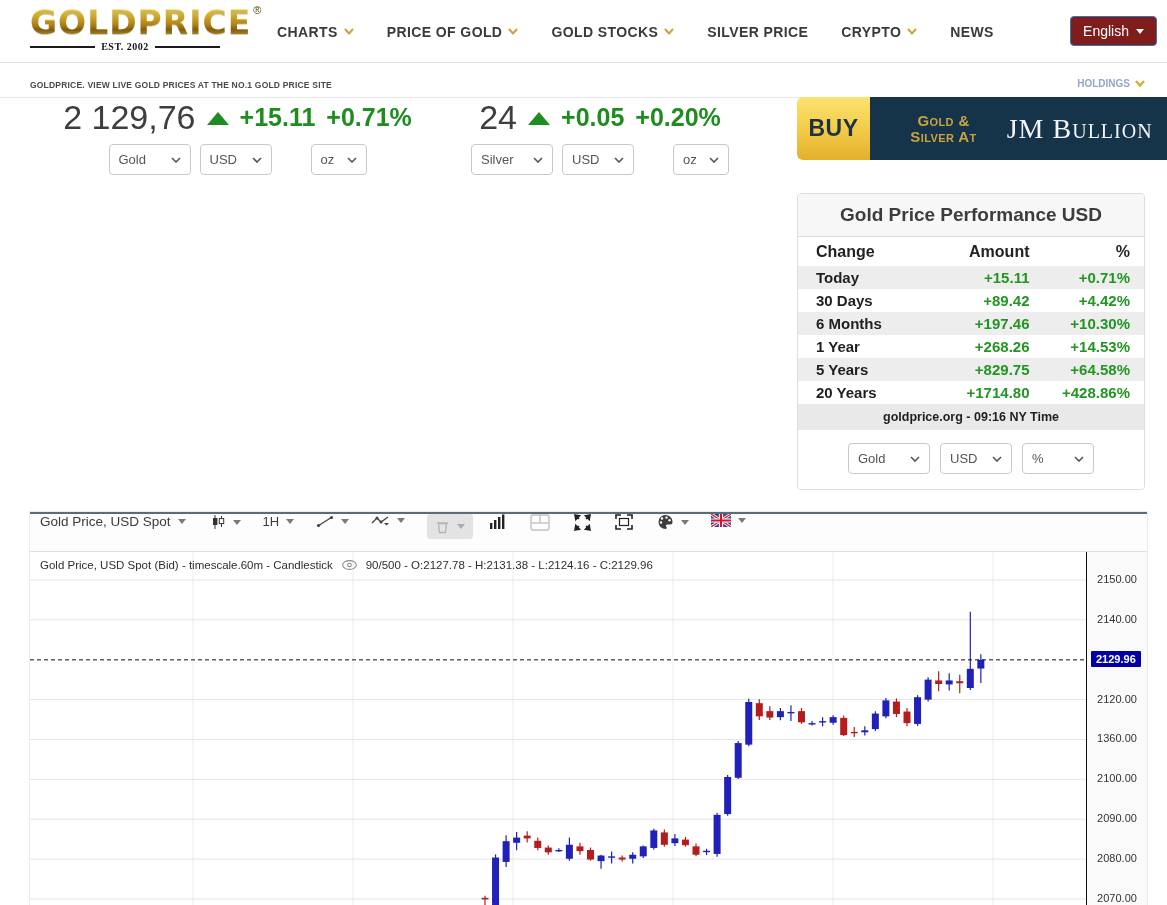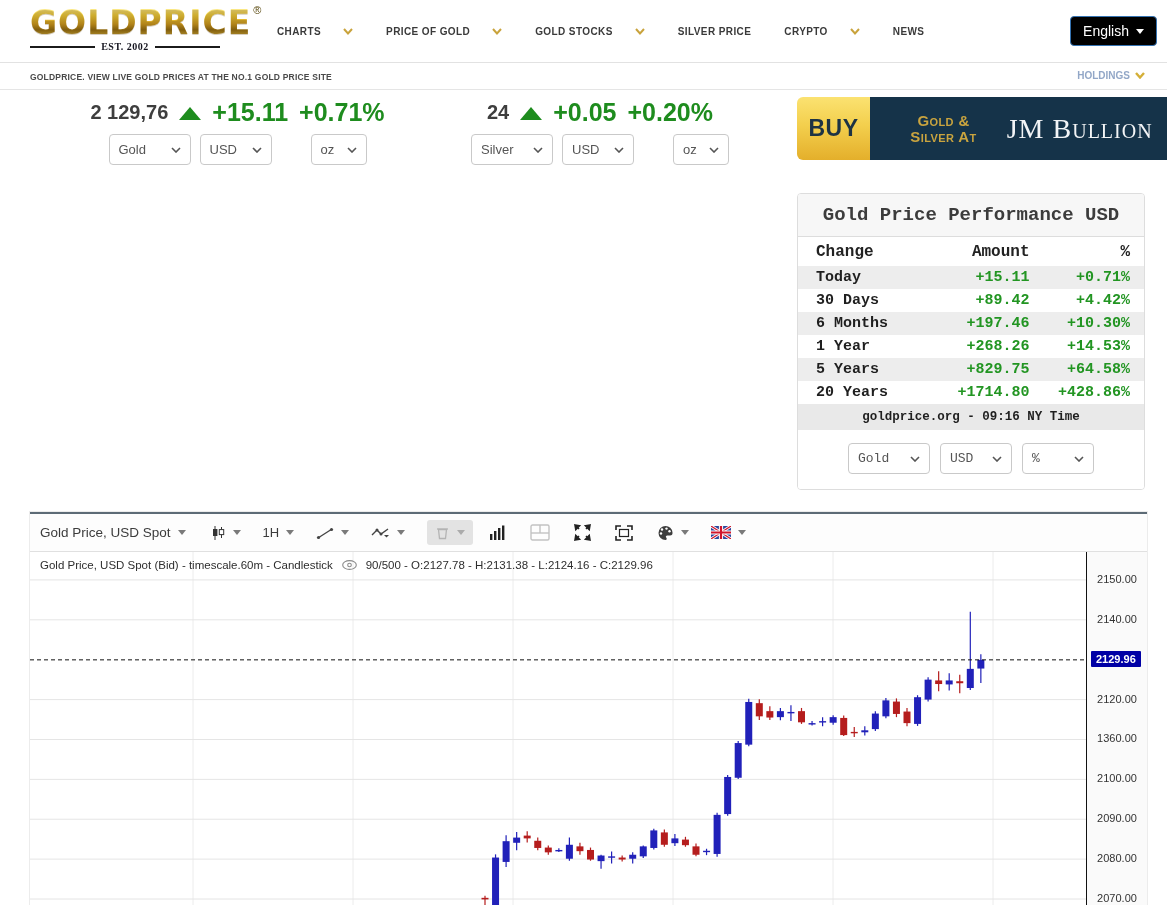--- a/index.html
+++ b/index.html
@@ -12,70 +12,70 @@
   .logo { position:absolute; left:30px; top:6px; width:200px; }
   .logo-brand-row { display:flex; align-items:flex-start; }
   .logo-brand { font-family:"DejaVu Sans", sans-serif; font-weight:bold; font-size:33px; letter-spacing:1px; line-height:1;
     background:linear-gradient(180deg,#fdf3ae 0%,#f5d440 28%,#cf9c22 55%,#8f6a12 72%,#ecc94e 100%);
     -webkit-background-clip:text; background-clip:text; color:transparent; text-shadow:0 1px 0 rgba(90,60,0,.25); }
   .logo-reg { font-size:11px; color:#5a4a10; margin-left:2px; margin-top:-2px; }
   .logo-est { display:flex; align-items:center; gap:6px; margin-top:2px; width:190px; }
   .logo-est .rule { flex:1; height:2px; background:#1b1b1b; }
   .logo-est .est-text { font-family:"Liberation Serif", serif; font-size:10px; font-weight:bold; color:#15151f; letter-spacing:.5px; }
   .nav-links { position:absolute; left:277px; top:0; height:63px; display:flex; align-items:center; gap:33px; }
-  .nav-item { display:flex; align-items:center; gap:22px; font-size:10px; font-weight:bold; color:#3a3a3a; letter-spacing:.4px; cursor:pointer; text-decoration:none; }
+  .nav-item { display:flex; align-items:center; gap:6px; font-size:14px; font-weight:bold; color:#3a3a3a; letter-spacing:.4px; cursor:pointer; text-decoration:none; }
   .chev-gold { width:10px; height:7px; }
-  .lang-btn { position:absolute; right:10px; top:16px; height:30px; background:#000000; border:1px solid #3573b2; border-radius:4px;
+  .lang-btn { position:absolute; right:10px; top:16px; height:30px; background:#7f1d1d; border:1px solid #3573b2; border-radius:4px;
     color:#fff; font-size:14px; display:flex; align-items:center; gap:7px; padding:0 12px; cursor:pointer; }
   .caret-down { width:0; height:0; border-left:4px solid transparent; border-right:4px solid transparent; border-top:5px solid #fff; }
 
   
-  .subbar { position:absolute; top:64px; left:0; width:100%; height:26px; border-bottom:1px solid #e5e5e5; background:#fff; }
+  .subbar { position:absolute; top:72px; left:0; width:100%; height:26px; border-bottom:1px solid #e5e5e5; background:#fff; }
   .tagline { position:absolute; left:30px; top:8px; font-size:8.5px; font-weight:bold; color:#4a4a4a; letter-spacing:.2px; }
   .holdings { position:absolute; right:22px; top:6px; display:flex; align-items:center; gap:5px; font-size:10px; font-weight:bold; color:#92a7c7; cursor:pointer; }
 
   
   .quote { position:absolute; top:98px; text-align:center; }
   .quote-gold { left:30px; width:415px; }
   .quote-silver { left:445px; width:310px; }
   .quote-row { display:flex; align-items:center; justify-content:center; gap:11px; }
-  .quote-price { font-size:20px; font-weight:bold; color:#3e3e3e; letter-spacing:0; }
+  .quote-price { font-size:34px; font-weight:normal; color:#3e3e3e; letter-spacing:0; }
   .up-arrow { width:0; height:0; border-left:11px solid transparent; border-right:11px solid transparent; border-bottom:13px solid #1e8c1e; margin-top:2px; }
   .quote-change, .quote-pct { font-size:25px; font-weight:bold; color:#1e8c1e; }
   .quote-selects { margin-top:7px; display:flex; justify-content:center; gap:9px; }
   .select { height:31px; border:1px solid #c9c9c9; border-radius:4px; background:#fff; color:#555; font-size:13px;
     display:flex; align-items:center; justify-content:space-between; padding:0 9px; cursor:pointer; }
   .sel-w80 { width:82px; } .sel-w70 { width:72px; } .sel-w54 { width:56px;margin-left:30px; }
   .chev-gray { width:10px; height:6px; margin-left:6px; flex:none; }
 
   
   .banner { position:absolute; left:797px; top:97px; width:396px; height:63px; border-radius:6px; overflow:hidden; display:flex; cursor:pointer; }
   .banner-buy { width:73px; background:linear-gradient(180deg,#fbe271 0%,#f3cf4d 45%,#e4af2b 100%); color:#1d3344;
     font-size:23px; font-weight:bold; display:flex; align-items:center; justify-content:center; letter-spacing:.5px; }
   .banner-right { flex:1; background:#153349; display:flex; align-items:center; justify-content:center; gap:30px; }
   .banner-gs { color:#c9a43f; font-variant:small-caps; font-weight:bold; font-size:15px; line-height:1.05; text-align:center; letter-spacing:.4px; }
   .banner-brand { color:#f2f4f6; font-family:"Liberation Serif", serif; font-variant:small-caps; font-size:28px; letter-spacing:1px; }
 
   
-  .perf-card { position:absolute; left:797px; top:193px; width:348px; border:1px solid #ddd; border-radius:4px; background:#fff; overflow:hidden;font-family:Liberation Mono, monospace; }
+  .perf-card { position:absolute; left:797px; top:193px; width:348px; border:1px solid #ddd; border-radius:4px; background:#fff; overflow:hidden; }
   .perf-title { background:#f7f7f7; border-bottom:1px solid #ddd; text-align:center; font-size:19px; font-weight:bold; color:#3c3c3c; padding:10px 0; }
   .perf-table { width:100%; border-collapse:collapse; }
   .perf-table th { font-size:16px; font-weight:bold; color:#222; padding:6px 0 5px; }
   .perf-table td { font-size:15px; font-weight:bold; padding:3px 0; }
   .col-label { text-align:left; padding-left:18px !important; width:38%; color:#1f1f1f; }
   .col-amount { text-align:right; padding-right:28px !important; width:37%; }
   .col-pct { text-align:right; padding-right:14px !important; width:25%; }
   td.col-amount, td.col-pct { color:#229522; }
   .perf-table tr.striped { background:#ededed; }
   .perf-footer { background:#e9e9e9; text-align:center; font-size:12.5px; font-weight:bold; color:#1f1f1f; padding:6px 0; }
   .perf-selects { display:flex; justify-content:center; gap:10px; padding:13px 0 15px; background:#fff; }
 
   
   .chart-widget { position:absolute; left:30px; top:512px; width:1117px; border-top:2px solid #5d6b76; background:#fff; box-shadow:0 0 0 1px #ececec; }
-  .ct-toolbar { height:38px; background:#fdfdfd; border-bottom:1px solid #e0e0e0; display:flex; align-items:center; padding-left:10px; }
+  .ct-toolbar { height:38px; background:#fdfdfd; border-bottom:1px solid #e0e0e0; display:flex; align-items:flex-start; padding-left:10px; }
   .tool { display:flex; align-items:center; gap:7px; cursor:pointer; color:#444; }
   .tool-symbol { font-size:13.5px; color:#3c3c3c; margin-right:24px; }
   .tool-gap { margin-right:22px; }
   .tool-text { font-size:13px; color:#3c3c3c; }
   .tool-dis { background:#e3e3e3; border-radius:3px; padding:5px 8px; margin-right:16px; cursor:default; }
   .icon-btn { margin-right:24px; cursor:pointer; display:flex; align-items:center; }
   .tb-caret { width:0; height:0; border-left:4px solid transparent; border-right:4px solid transparent; border-top:5px solid #7a7a7a; }
   .tb-caret.dim { border-top-color:#ababab; }
 
   .chart-region { position:relative; height:355px; background:#fff; overflow:hidden; }

